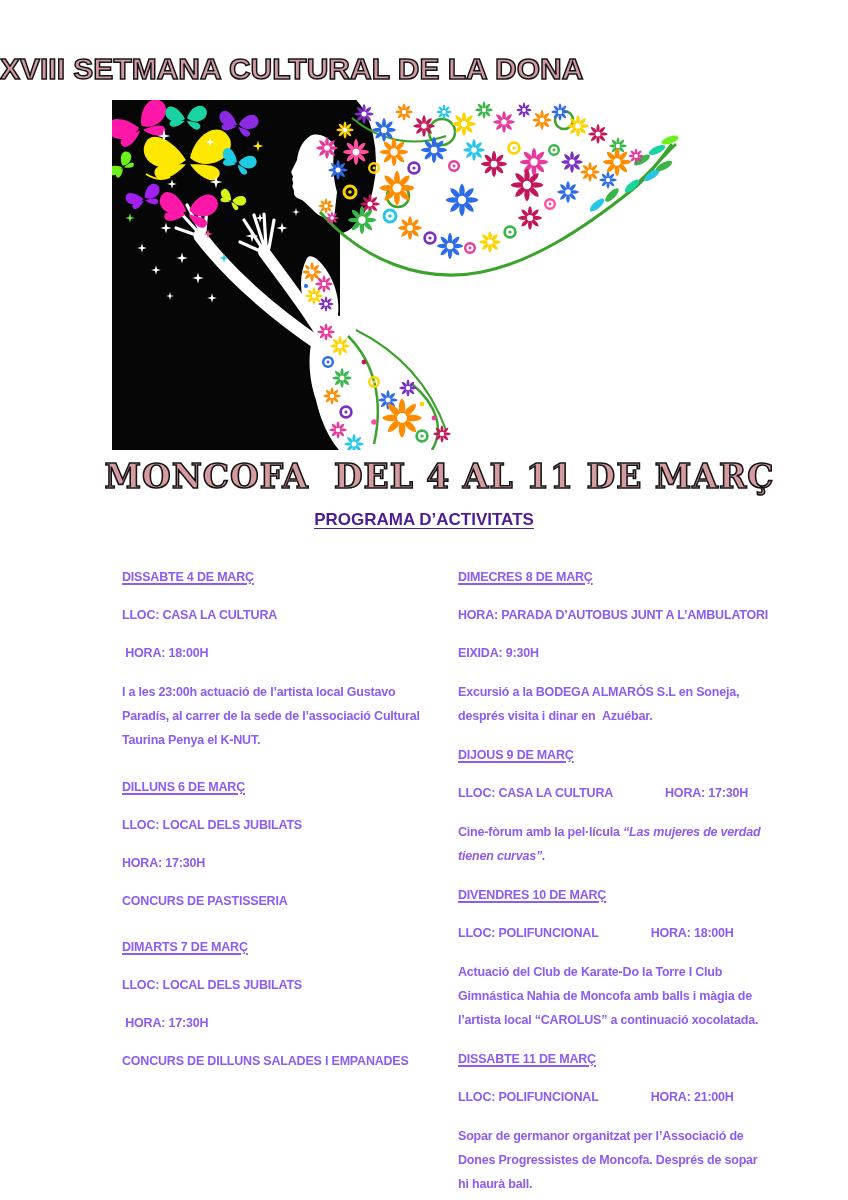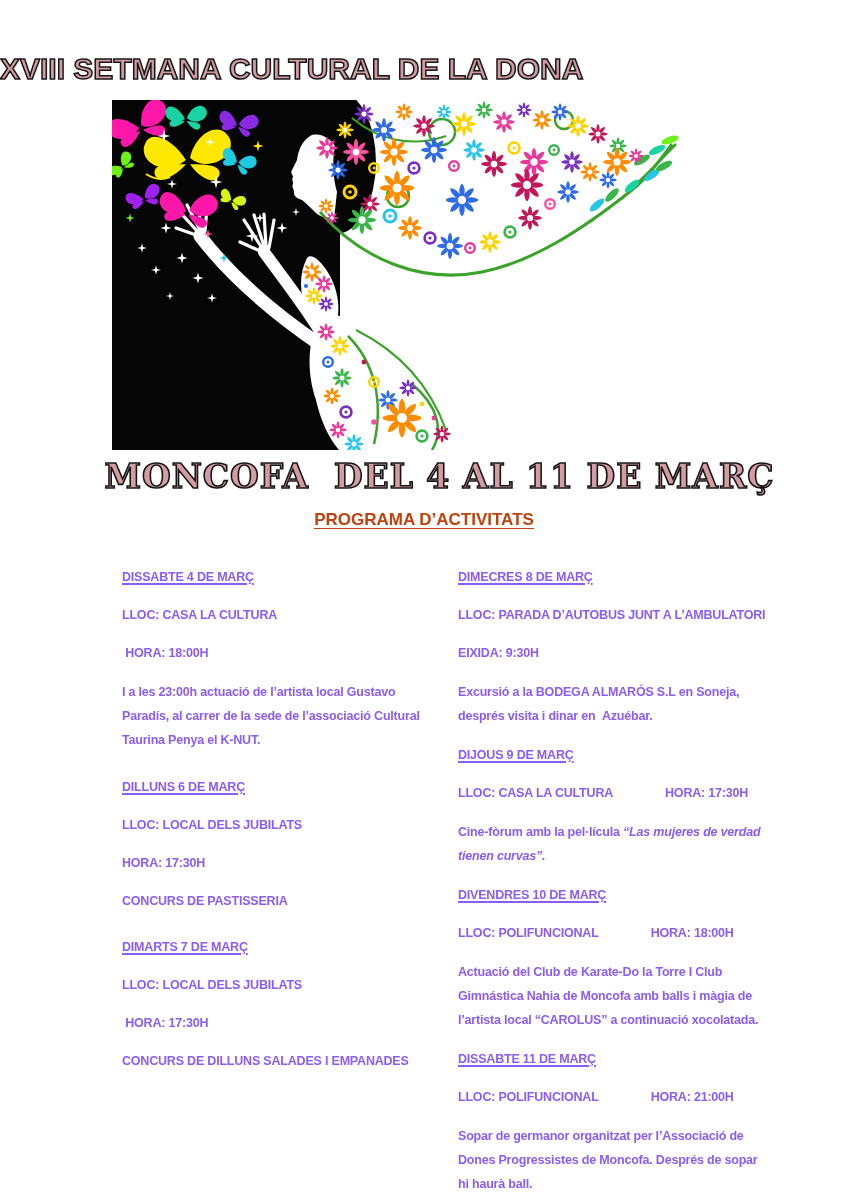--- a/index.html
+++ b/index.html
@@ -6,21 +6,21 @@
   .poster{position:relative;width:848px;height:1200px;background:#fff;overflow:hidden;
           font-family:"Liberation Sans",sans-serif;}
   .title{margin:52px 0 0;text-align:left;font-size:30px;line-height:34px;font-weight:bold;
          letter-spacing:0px;color:#d09aa0;-webkit-text-stroke:1.5px #151515;}
   .art{margin:14px 0 0 112px;width:600px;height:350px;}
   .art svg{display:block;}
   .subtitle{margin:8px 0 0;text-align:center;font-family:"DejaVu Serif",serif;font-size:33px;
             line-height:38px;font-weight:bold;letter-spacing:1px;color:#d49ba1;padding-left:31px;
             -webkit-text-stroke:1.6px #151515;}
   .program{margin:12px 12px 0;text-align:center;font-size:17px;line-height:24px;font-weight:bold;
-           color:#c2410c;text-decoration:underline;text-underline-offset:3px;}
+           color:#4c1d95;text-decoration:underline;text-underline-offset:3px;}
   .cols{display:flex;margin:18px 0 0 122px;}
   .col-left{width:336px;flex:none;}
   .col-right{width:370px;flex:none;}
   .cols p{margin:16px 0 9px;font-size:12.5px;letter-spacing:-0.2px;color:#8b5cf6;font-weight:bold;}
   .hdr{line-height:22px;white-space:pre;text-decoration:underline;text-underline-offset:2px;
        text-decoration-thickness:1.5px;}
   .line{line-height:22px;white-space:pre;}
   .para{line-height:24px;white-space:pre;}
   .hora{margin-left:52px;}
   .movie{font-style:italic;}
@@ -286,21 +286,21 @@
         <p class="hdr">DIMARTS 7 DE MARÇ</p>
         <p class="line">LLOC: LOCAL DELS JUBILATS</p>
         <p class="line">&nbsp;HORA: 17:30H</p>
         <p class="line">CONCURS DE DILLUNS SALADES I EMPANADES</p>
       </div>
     </div>
 
     <div class="col-right">
       <div class="event">
         <p class="hdr">DIMECRES 8 DE MARÇ</p>
-        <p class="line">LLOC: PARADA D’AUTOBUS JUNT A L’AMBULATORI</p>
+        <p class="line">HORA: PARADA D’AUTOBUS JUNT A L’AMBULATORI</p>
         <p class="line">EIXIDA: 9:30H</p>
         <p class="para">Excursió a la BODEGA ALMARÓS S.L en Soneja,
 després visita i dinar en &nbsp;Azuébar.</p>
       </div>
       <div class="event">
         <p class="hdr">DIJOUS 9 DE MARÇ</p>
         <p class="line"><span>LLOC: CASA LA CULTURA</span><span class="hora">HORA: 17:30H</span></p>
         <p class="para"><span>Cine-fòrum amb la pel·lícula </span><span class="movie">“Las mujeres de verdad
 tienen curvas”.</span></p>
       </div>

